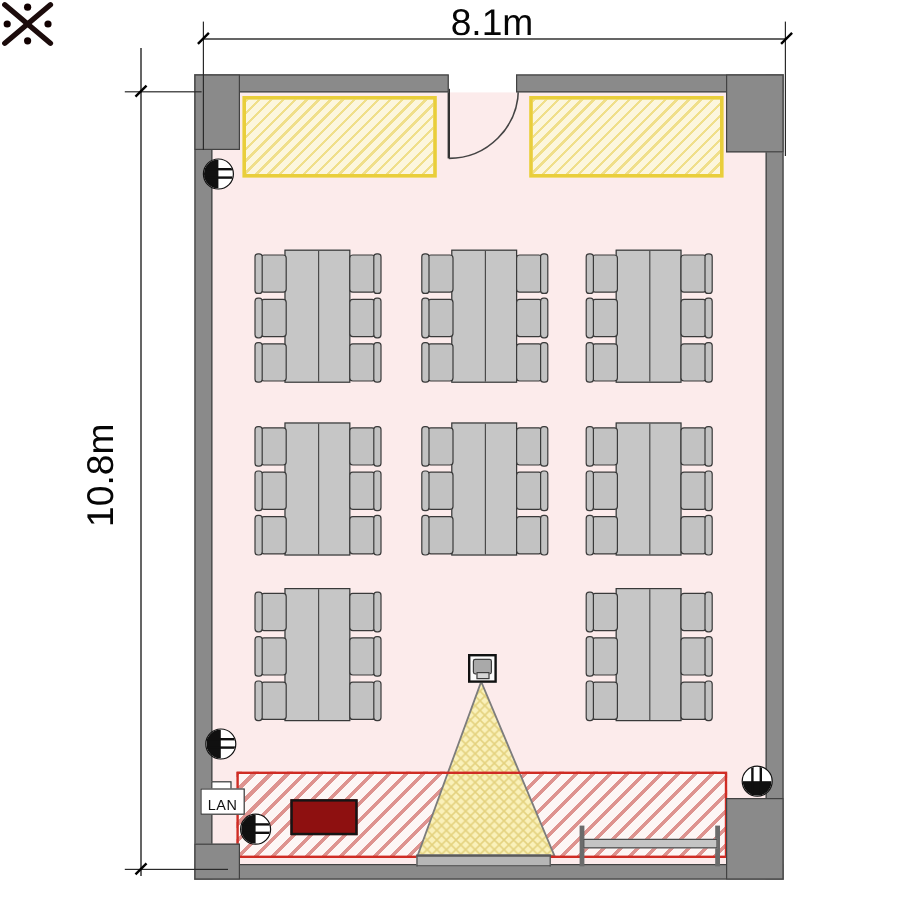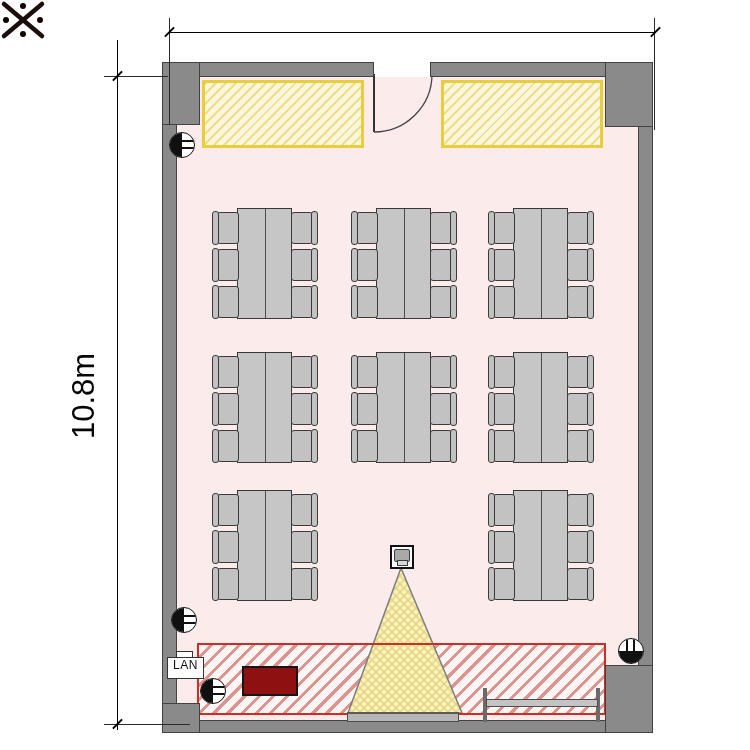--- a/index.html
+++ b/index.html
@@ -43,21 +43,21 @@
   .podium{left:242px;top:666px;width:56px;height:30px;background:#8e1010;border:2px solid #151515;}
   .projector{left:390px;top:545px;width:24px;height:24px;background:#fbfbfb;border:2.5px solid #111;}
   .projector .pscreen{position:absolute;left:2px;top:2px;width:13px;height:11px;background:#a9a9a9;border:1px solid #3c3c3c;border-radius:2px;width:calc(100% - 6px);}
   .projector .plens{position:absolute;left:5px;bottom:1px;width:9px;height:4px;background:#d6d6d6;border:1px solid #3c3c3c;}
   .screen{left:347px;top:712px;width:112px;height:10px;background:#b6b6b6;border:1px solid #4e4e4e;border-top:2px solid #5a5a5a;}
   .wb-bar{left:486px;top:699px;width:112px;height:8px;background:#c4c4c4;border:1px solid #4e4e4e;}
   .wb-post{width:4px;height:34px;background:#6b6b6b;top:688px;}
   .wb-post.p1{left:483px;} .wb-post.p2{left:596px;}
   .lan-notch{left:176px;top:651px;width:17px;height:9px;background:#fff;border:1.5px solid #333;}
   .lan-box{left:167px;top:657px;width:37px;height:22px;background:#fff;border:1.5px solid #333;
-           display:flex;align-items:flex-start;justify-content:center;font-size:12px;color:#111;letter-spacing:.5px;}
+           display:flex;align-items:flex-end;justify-content:center;font-size:12px;color:#111;letter-spacing:.5px;}
 
   
   .outlet{position:absolute;width:26px;height:26px;border:1.5px solid #101010;border-radius:50%;background:#fff;overflow:hidden;box-sizing:border-box;}
   .outlet .half{position:absolute;left:0;top:0;width:50%;height:100%;background:#101010;}
   .outlet .oline{position:absolute;left:0;right:0;height:2px;background:#101010;}
   .outlet .l1{top:7px;} .outlet .l2{top:14px;}
 
   
   .dline{background:#000;}
   .d-top{left:169px;top:32px;width:486px;height:1px;}
@@ -335,15 +335,16 @@
   <div class="abs ext e1"></div>
   <div class="abs ext e2"></div>
   <div class="abs ext e3"></div>
   <div class="abs ext e4"></div>
   <div class="abs dline d-top"></div>
   <div class="abs dline d-left"></div>
   <div class="abs tick t1"></div>
   <div class="abs tick t2"></div>
   <div class="abs tick t3"></div>
   <div class="abs tick t4"></div>
+  <div class="dim-label lbl-top">8.1m</div>
   <div class="dim-label lbl-left">10.8m</div>
 
 </div>
 
 </body></html>

